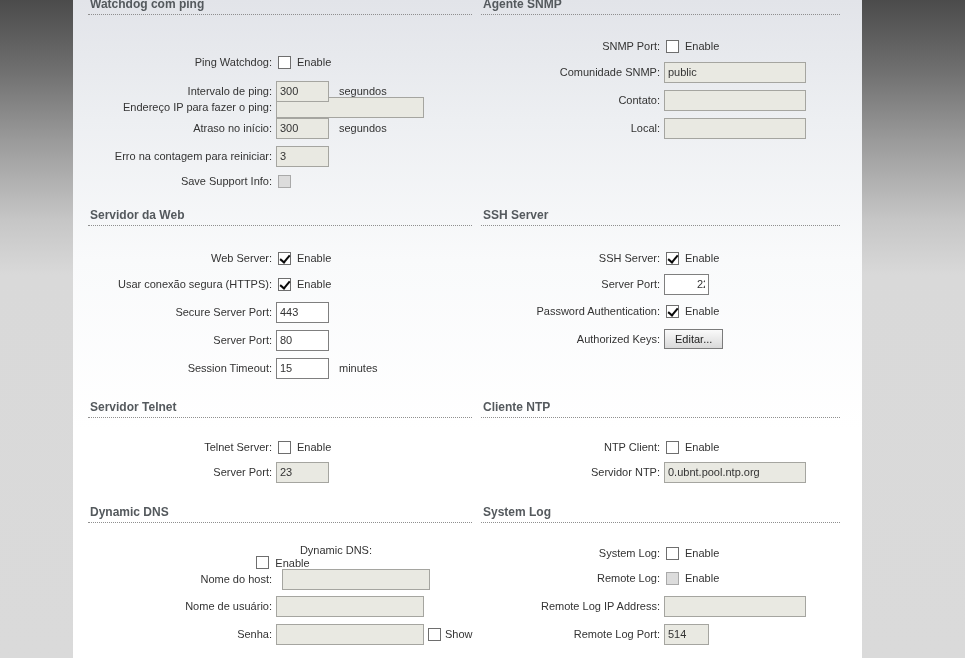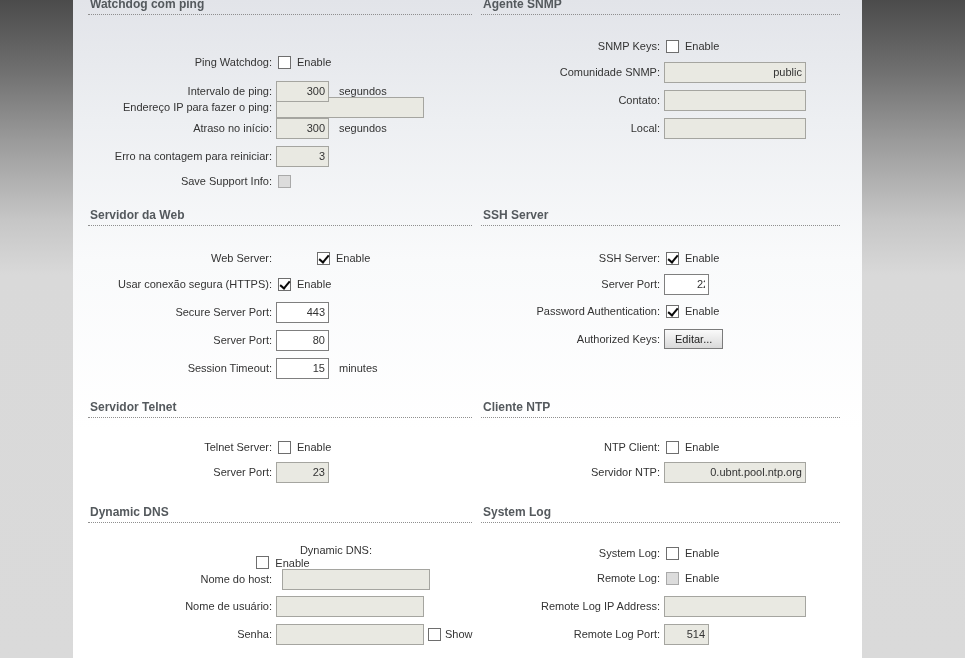--- a/index.html
+++ b/index.html
@@ -37,21 +37,21 @@
   }
   .cb.dis{background:#dcdcdc;border-color:#a9a9a9;}
   .cb .mark{
     position:absolute;left:3px;top:0px;width:4px;height:8px;
     border-right:2px solid #0a0a0a;border-bottom:2px solid #0a0a0a;
     transform:rotate(40deg);
   }
   input.txt{
     height:21px;box-sizing:border-box;border:1px solid #7f7f7f;background:#fff;
     font-family:"Liberation Sans","DejaVu Sans",sans-serif;font-size:11px;color:#333;
-    padding:1px 3px;outline:none;text-align:right;
+    padding:1px 3px;outline:none;
   }
   input.txt.dis{background:#e9e9e2;border-color:#a5a5a0;}
   .suffix-cb{margin-left:6px;}
   .suffix-txt{margin-left:10px;}
   .show-lbl{margin-left:4px;}
   button.btn{
     height:20px;box-sizing:border-box;padding:0 10px;
     font-family:"Liberation Sans","DejaVu Sans",sans-serif;font-size:11px;color:#222;
     border:1px solid #7b7b7b;background:linear-gradient(to bottom,#fafafa,#d9d9d9);
     cursor:default;
@@ -96,21 +96,21 @@
           <input class="txt dis" type="text" readonly="" value="3" style="width: 53px;">
         </span>
       </div>
       <div class="row" style="top: 172px;">
         <span class="lbl">Save Support Info:</span>
         <span class="ctl">
           <span class="cb dis"></span>
         </span>
       </div>
       <div class="section-header" style="top: 208px;">Servidor da Web</div>
-      <div class="row" style="top: 249px; gap: 39px;">
+      <div class="row" style="top: 249px;">
         <span class="lbl">Web Server:</span>
         <span class="ctl">
           <span class="cb">
             <span class="mark"></span>
           </span>
           <span class="suffix-cb">Enable</span>
         </span>
       </div>
       <div class="row" style="top: 275px;">
         <span class="lbl">Usar conexão segura (HTTPS):</span>
@@ -179,21 +179,21 @@
         <span class="ctl">
           <input class="txt dis" type="text" readonly="" value="" style="width: 148px;">
           <span class="cb suffix-cb" style="margin-left: 4px;"></span>
           <span class="show-lbl">Show</span>
         </span>
       </div>
     </div>
   <div class="col right">
       <div class="section-header" style="top: -3px;">Agente SNMP</div>
       <div class="row" style="top: 37px;">
-        <span class="lbl">SNMP Keys:</span>
+        <span class="lbl">SNMP Port:</span>
         <span class="ctl">
           <span class="cb"></span>
           <span class="suffix-cb">Enable</span>
         </span>
       </div>
       <div class="row" style="top: 63px;">
         <span class="lbl">Comunidade SNMP:</span>
         <span class="ctl">
           <input class="txt dis" type="text" readonly="" value="public" style="width: 142px;">
         </span>

